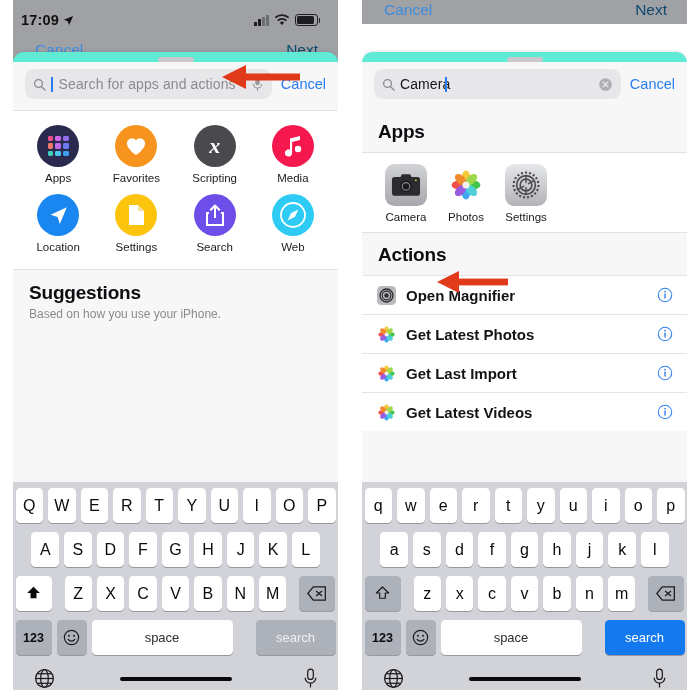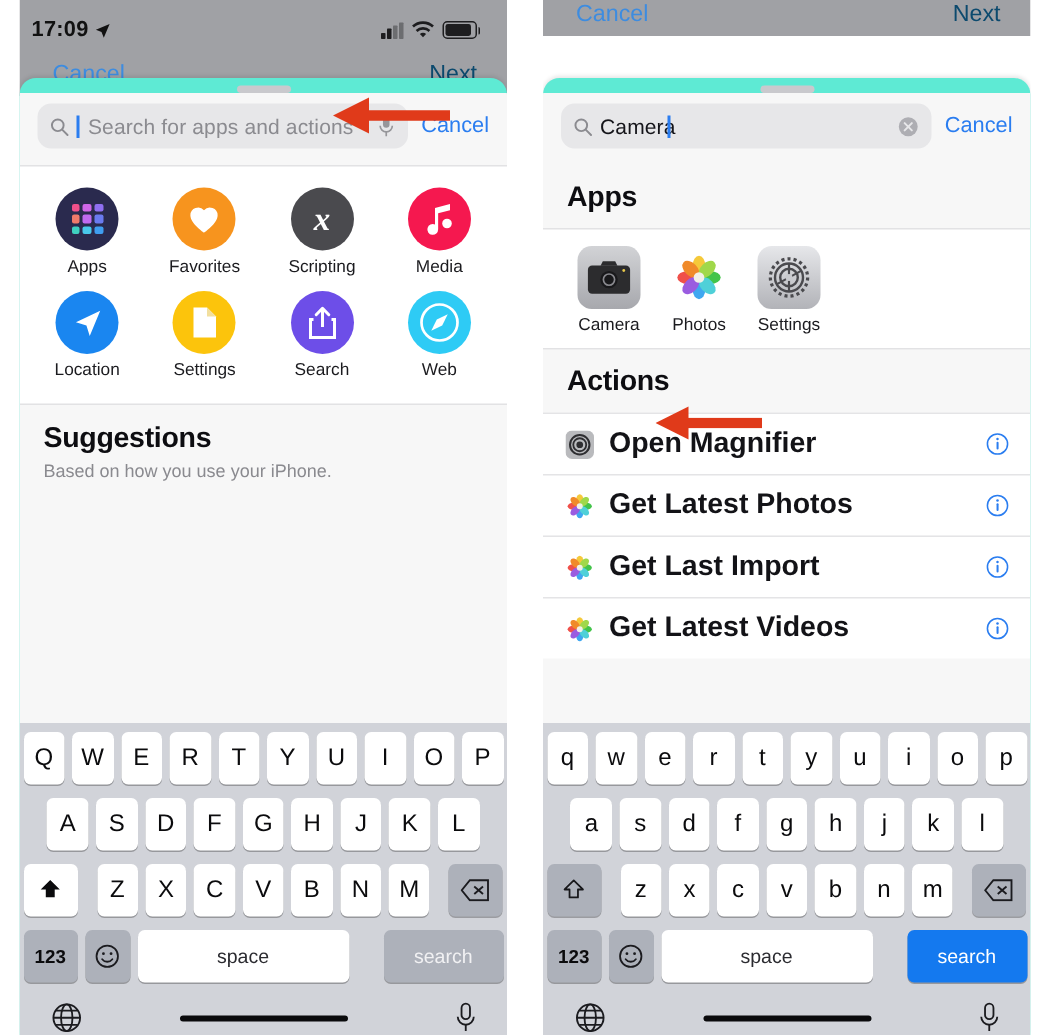--- a/index.html
+++ b/index.html
@@ -125,21 +125,21 @@
   .approw { display: flex; gap: 0; padding: 11px 10px 9px 14px; }
   .appitem { display:flex; flex-direction:column; align-items:center; gap:5px; width: 60px; }
   .appitem .aicon { width: 42px; height: 42px; border-radius: 9.5px; overflow:hidden;
                     display:flex; align-items:center; justify-content:center; }
   .appitem .albl { font-size: 11.5px; color: #1b1b1f; font-weight: 500; }
 
   .actrow { display:flex; align-items:center; gap:10px; padding: 9px 14px;
             background:#fff; border-top: 1px solid #e4e4e6; }
   .actrow .aico { width: 20px; height: 20px; flex:none;
                   display:flex;align-items:center;justify-content:center; }
-  .actrow .albl2 { font-size: 19px; font-weight: bold; color:#131317; flex:1; }
+  .actrow .albl2 { font-size: 15px; font-weight: bold; color:#131317; flex:1; }
 
   
   .keyboard {
     position: absolute; left: 0; right: 0; bottom: 0; height: 208px;
     background: #d1d3d9; padding: 6px 2.5px 0; display:flex; flex-direction:column;
   }
   .krow { display: flex; justify-content: center; gap: 5px; margin-bottom: 9px; }
   .key {
     height: 35px; background: #fff; border-radius: 4.5px; flex: 1;
     display: flex; align-items: center; justify-content: center;

